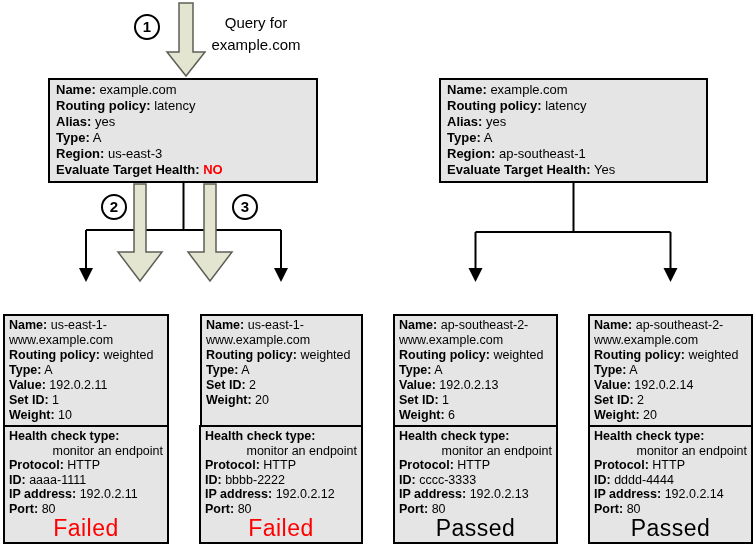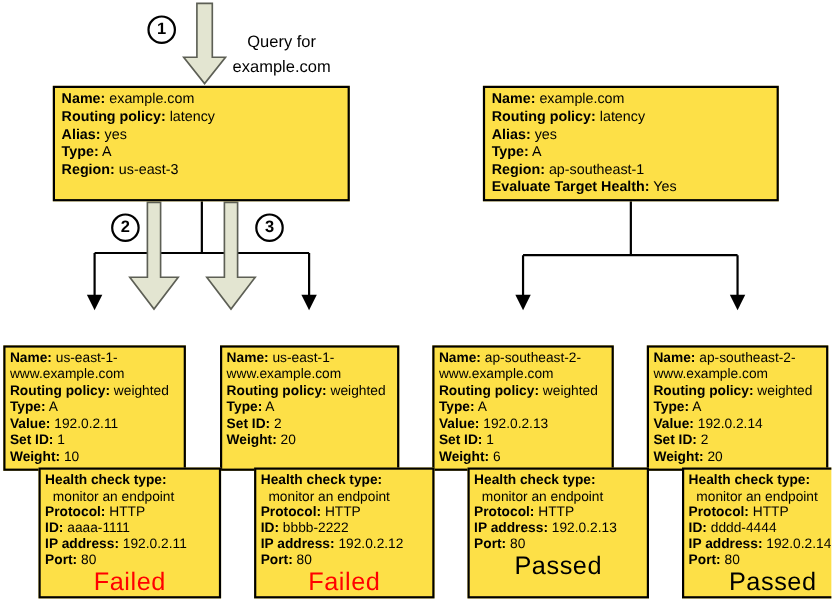--- a/index.html
+++ b/index.html
@@ -3,40 +3,40 @@
 <meta charset="utf-8">
 <style>
   html,body{margin:0;padding:0;background:#ffffff;}
   #canvas{
     position:relative;width:756px;height:546px;background:#ffffff;
     font-family:"Liberation Sans","DejaVu Sans",sans-serif;color:#000;
     overflow:hidden;
   }
   #wires{position:absolute;left:0;top:0;z-index:0;}
   .box{
-    position:absolute;background:#fde047;border:2px solid #000;
+    position:absolute;background:#e5e5e5;border:2px solid #000;
     box-sizing:border-box;z-index:1;padding:2px 4px;
   }
   .box .line{white-space:normal;}
   .lat{font-size:13px;line-height:16px;padding:2px 6px;}
   .wrec{font-size:12.5px;line-height:15px;margin-top:31px;}
-  .hc{font-size:12.5px;line-height:14.5px;margin-left:32px;}
+  .hc{font-size:12.5px;line-height:14.5px;}
   .lbl{font-weight:bold;}
-  .hc .hc-type-value{display:block;padding-left:7px;}
+  .hc .hc-type-value{display:block;padding-left:7px;text-align:right;}
   .status{
     text-align:center;font-weight:normal;font-size:23px;line-height:24px;
     letter-spacing:0.5px;
   }
   .circle-num{
     position:absolute;z-index:2;width:26px;height:26px;border:2px solid #000;
     border-radius:50%;box-sizing:border-box;background:#fff;
     font-weight:bold;font-size:15px;line-height:22px;text-align:center;
   }
   .query-label{
-    position:absolute;left:200px;top:28px;width:112px;z-index:2;
+    position:absolute;left:200px;top:12px;width:112px;z-index:2;
     font-size:15px;line-height:22px;text-align:center;
   }
 </style>
 </head>
 <body>
 
 <div id="canvas">
 
   <svg id="wires" width="756" height="546" viewBox="0 0 756 546">
 
@@ -74,20 +74,21 @@
   <div class="circle-num" style="left:134px;top:14px;">1</div>
   <div class="circle-num" style="left:101px;top:194px;">2</div>
   <div class="circle-num" style="left:232px;top:194px;">3</div>
 
   <div class="box lat" style="left:48px;top:78px;width:270px;height:105px;">
     <div class="line"><span class="lbl">Name:</span> <span>example.com</span></div>
     <div class="line"><span class="lbl">Routing policy:</span> <span>latency</span></div>
     <div class="line"><span class="lbl">Alias:</span> <span>yes</span></div>
     <div class="line"><span class="lbl">Type:</span> <span>A</span></div>
     <div class="line"><span class="lbl">Region:</span> <span>us-east-3</span></div>
+    <div class="line"><span class="lbl">Evaluate Target Health:</span> <span class="lbl" style="color: rgb(255, 0, 0);">NO</span></div>
   </div>
 
   <div class="box lat" style="left:439px;top:78px;width:269px;height:105px;">
     <div class="line"><span class="lbl">Name:</span> <span>example.com</span></div>
     <div class="line"><span class="lbl">Routing policy:</span> <span>latency</span></div>
     <div class="line"><span class="lbl">Alias:</span> <span>yes</span></div>
     <div class="line"><span class="lbl">Type:</span> <span>A</span></div>
     <div class="line"><span class="lbl">Region:</span> <span>ap-southeast-1</span></div>
     <div class="line"><span class="lbl">Evaluate Target Health:</span> <span>Yes</span></div>
   </div>
@@ -141,20 +142,21 @@
     <div class="line"><span class="lbl">Protocol:</span> <span>HTTP</span></div>
     <div class="line"><span class="lbl">ID:</span> <span>bbbb-2222</span></div>
     <div class="line"><span class="lbl">IP address:</span> <span>192.0.2.12</span></div>
     <div class="line"><span class="lbl">Port:</span> <span>80</span></div>
     <div class="status" style="color: rgb(255, 0, 0);">Failed</div>
   </div>
 
   <div class="box hc" style="left:393px;top:425px;width:165px;height:119px;">
     <div class="line"><span class="lbl">Health check type:</span><span class="hc-type-value">monitor an endpoint</span></div>
     <div class="line"><span class="lbl">Protocol:</span> <span>HTTP</span></div>
+    <div class="line"><span class="lbl">ID:</span> <span>cccc-3333</span></div>
     <div class="line"><span class="lbl">IP address:</span> <span>192.0.2.13</span></div>
     <div class="line"><span class="lbl">Port:</span> <span>80</span></div>
     <div class="status">Passed</div>
   </div>
 
   <div class="box hc" style="left:588px;top:425px;width:165px;height:119px;">
     <div class="line"><span class="lbl">Health check type:</span><span class="hc-type-value">monitor an endpoint</span></div>
     <div class="line"><span class="lbl">Protocol:</span> <span>HTTP</span></div>
     <div class="line"><span class="lbl">ID:</span> <span>dddd-4444</span></div>
     <div class="line"><span class="lbl">IP address:</span> <span>192.0.2.14</span></div>

